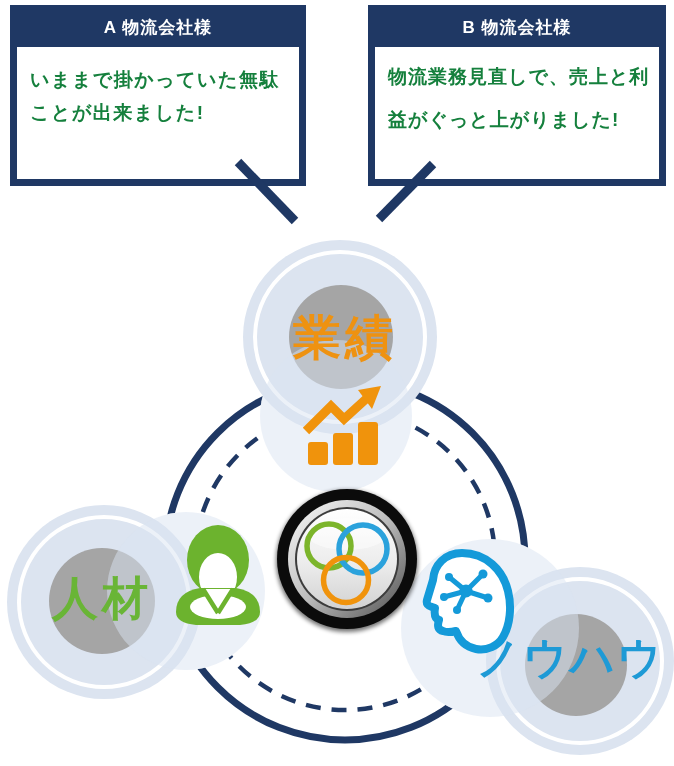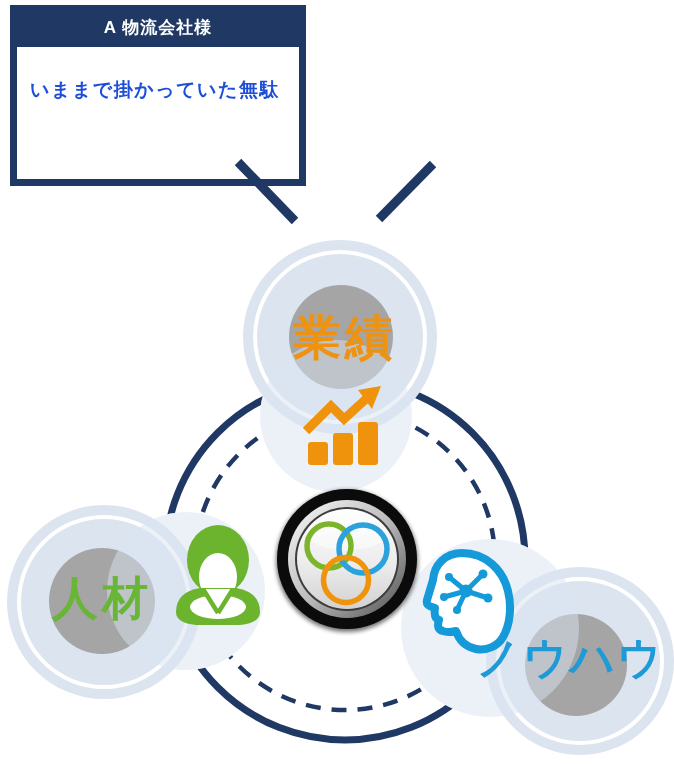--- a/index.html
+++ b/index.html
@@ -18,26 +18,26 @@
     background:#ffffff;
     box-sizing:border-box;
   }
   .callout-a{left:10px;width:296px;height:181px;}
   .callout-b{left:368px;width:298px;height:181px;}
   .callout-header{
     background:#1F3864;color:#ffffff;
     font-weight:bold;font-size:17px;letter-spacing:1px;
     text-align:center;
     height:36px;line-height:34px;
-    margin:-1px -1px 16px -1px;
+    margin:-1px -1px 0 -1px;
   }
   .callout-body{
-    color:#1d4ed8;font-weight:bold;font-size:19px;
+    color:#15803d;font-weight:bold;font-size:19px;
     letter-spacing:1.5px;
-    padding:10px 6px 0 13px;
+    padding:16px 6px 0 13px;
   }
   .callout-a .callout-body{line-height:33px;}
   .callout-b .callout-body{line-height:43px;padding-top:8px;letter-spacing:1px;}
   .cjk-serif{font-family:"Liberation Serif","DejaVu Serif",serif;font-weight:bold;}
 </style>
 </head>
 <body>
 
 <div id="stage">
 
@@ -142,22 +142,30 @@
       <circle cx="329" cy="546" r="22" fill="none" stroke="#7CB52B" stroke-width="5.5"></circle>
       <circle cx="363" cy="549" r="24" fill="none" stroke="#2BA2DC" stroke-width="5.5"></circle>
       <circle cx="346" cy="580" r="22.5" fill="none" stroke="#F0930C" stroke-width="5.5"></circle>
     </g>
   </svg>
 
   <div class="callout callout-a">
     <div class="callout-header">A 物流会社様</div>
     <div class="callout-body">
       <div>いままで掛かっていた無駄</div>
+      <div>ことが出来ました!</div>
     </div>
   </div>
 
+  <div class="callout callout-b">
+    <div class="callout-header">B 物流会社様</div>
+    <div class="callout-body">
+      <div>物流業務見直しで、売上と利</div>
+      <div>益がぐっと上がりました!</div>
+    </div>
+  </div>
 
   <svg class="pointer-svg" width="674" height="766" viewBox="0 0 674 766">
     <line x1="238" y1="162" x2="295" y2="221" stroke="#1F3864" stroke-width="9"></line>
     <line x1="433" y1="164" x2="379" y2="219" stroke="#1F3864" stroke-width="9"></line>
   </svg>
 
 </div>
 
 </body></html>

